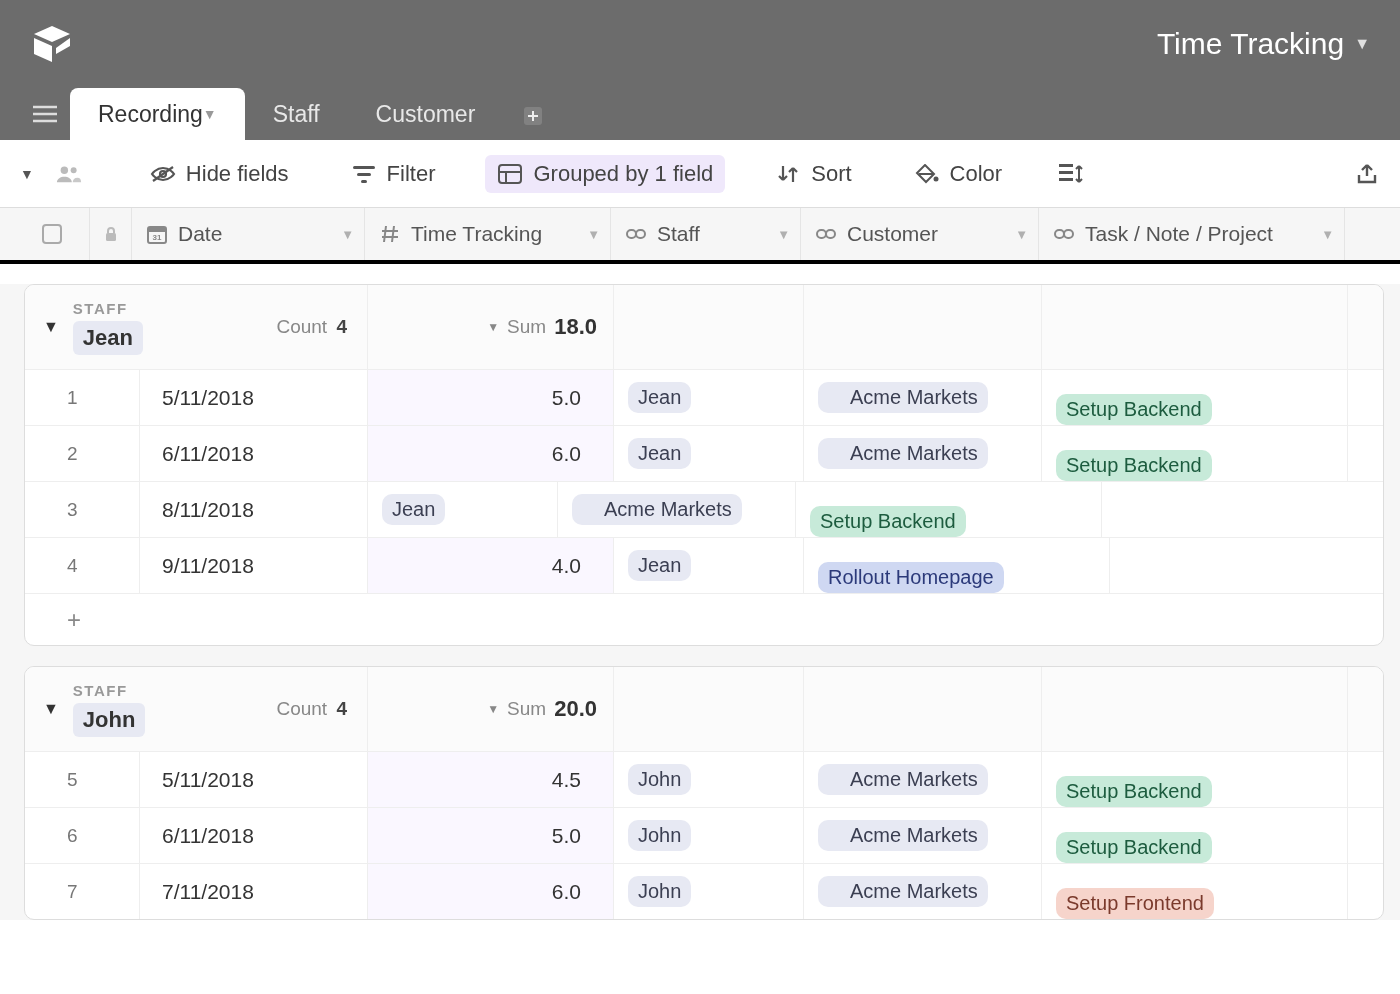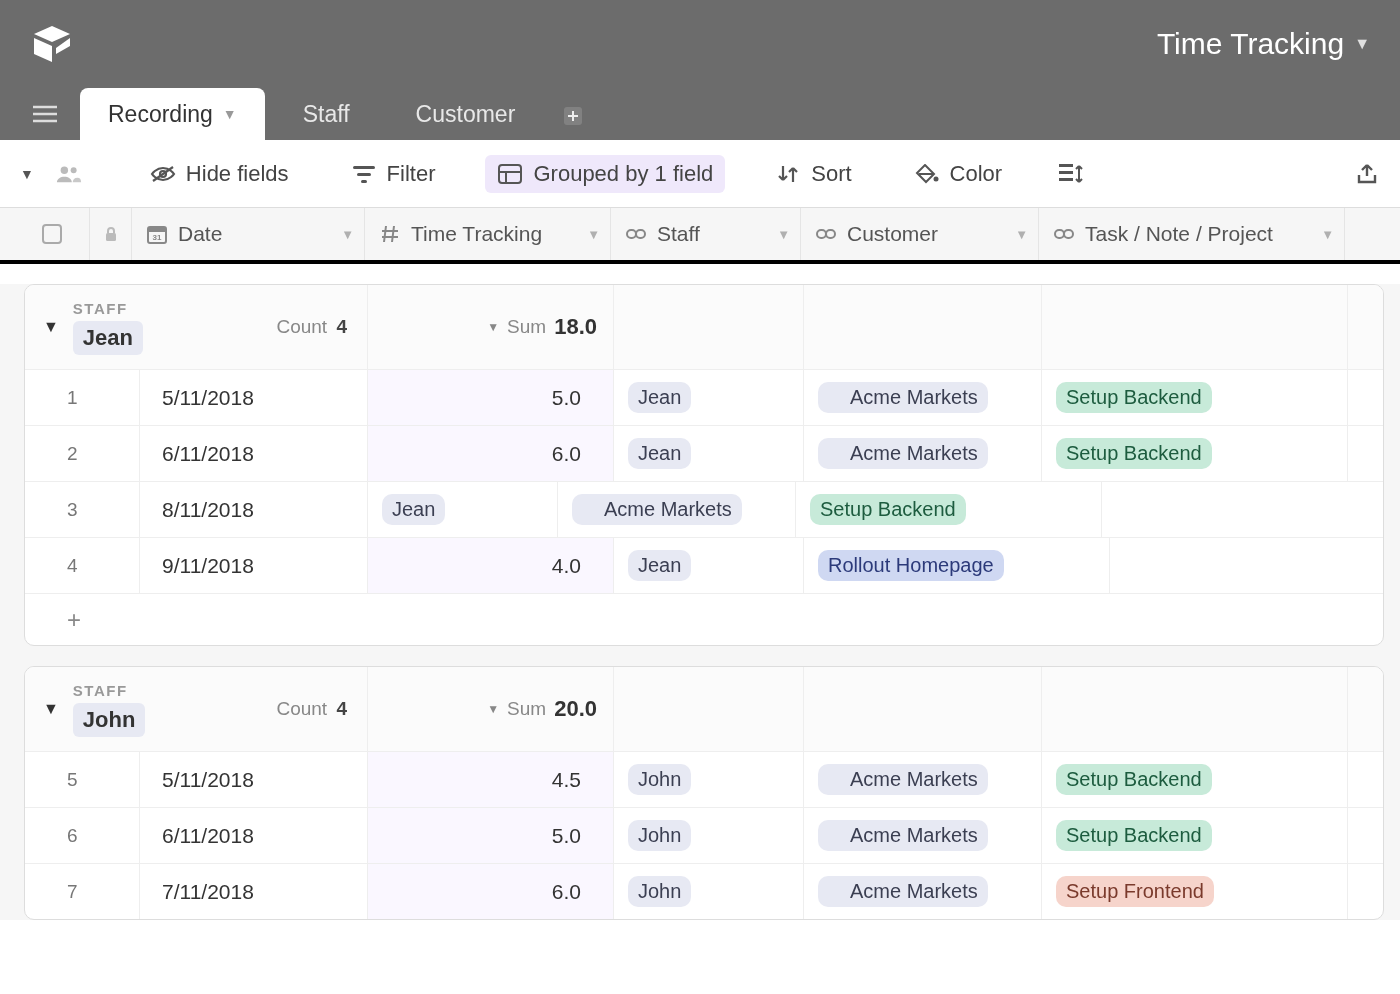--- a/index.html
+++ b/index.html
@@ -8,21 +8,21 @@
   
   .header { background: #6c6c6c; height: 140px; display: flex; flex-direction: column; }
   .header-top { height: 88px; display: flex; align-items: center; justify-content: space-between; padding: 0 30px; }
   .logo { width: 44px; height: 44px; display: flex; align-items: center; justify-content: center; }
   .logo svg { width: 44px; height: 36px; }
   .base-title { color: #fff; font-size: 30px; font-weight: 500; display: flex; align-items: center; gap: 10px; cursor: pointer; }
   .base-title .caret { font-size: 16px; color: #e0e0e0; }
 
   .tabs-row { height: 52px; display: flex; align-items: flex-end; padding-left: 20px; gap: 0; }
   .hamburger { width: 50px; height: 52px; display: flex; align-items: center; justify-content: center; color: #e0e0e0; cursor: pointer; font-size: 22px; }
-  .tab { height: 52px; padding: 0 28px; display: flex; align-items: center; gap: 10px; color: #e8e8e8; font-size: 23px; font-weight: 500; cursor: pointer; border-radius: 8px 8px 0 0; margin-left: 10px; }
+  .tab { height: 52px; padding: 0 28px; display: flex; align-items: center; color: #e8e8e8; font-size: 23px; font-weight: 500; cursor: pointer; border-radius: 8px 8px 0 0; }
   .tab.active { background: #fff; color: #333; }
   .tab .caret { font-size: 14px; color: #999; }
   .tab-add { width: 48px; height: 48px; display: flex; align-items: center; justify-content: center; color: #e0e0e0; font-size: 20px; cursor: pointer; margin-left: 6px; }
 
   
   .toolbar { height: 68px; display: flex; align-items: center; padding: 0 14px; gap: 10px; border-bottom: 1px solid #ddd; background: #fff; }
   .tb-btn { display: flex; align-items: center; gap: 10px; padding: 6px 12px; font-size: 22px; color: #444; font-weight: 500; cursor: pointer; border-radius: 6px; }
   .tb-btn.icon-only { padding: 6px; }
   .tb-btn .ic { width: 26px; height: 26px; display: flex; align-items: center; justify-content: center; }
   .view-btn { font-weight: 600; }
@@ -62,21 +62,21 @@
   .gh-rest { flex:1; display:flex;}
   .gh-rest > div { border-right: 1px solid #eee;}
 
   .row { height: 56px; display: flex; border-top: 1px solid #eee; }
   .cell { display:flex; align-items:center; padding: 0 14px; border-right: 1px solid #eee; font-size: 21px; color:#333;}
   .cell-idx { width: 115px; justify-content:flex-start; padding-left: 42px; color:#777; font-size:19px;}
   .cell-date { width: 228px; padding-left: 22px;}
   .cell-time { width: 246px; justify-content:flex-end; padding-right:32px; background:#faf7ff;}
   .cell-staff { width: 190px;}
   .cell-customer { width: 238px;}
-  .cell-task { width: 306px;}
+  .cell-task { width: 306px; align-items: flex-end;}
   .pill { padding: 4px 10px; border-radius: 10px; font-size: 20px; font-weight:500;}
   .pill-staff { background:#e7e9f3; color:#3b3f52;}
   .pill-cust { background:#e7e9f3; color:#3b3f52;padding-left:32px;}
   .pill-green { background:#c7ead9; color:#1d5c3f;}
   .pill-blue { background:#cfd8f2; color:#2c3a7a;}
   .pill-red { background:#f6d4cb; color:#7a3a2c;}
 
   .add-row { height: 52px; display:flex; align-items:center; padding-left: 42px; color:#888; font-size: 24px; font-weight:300; border-top:1px solid #eee; cursor:pointer;}
 
   svg { display:block; }

